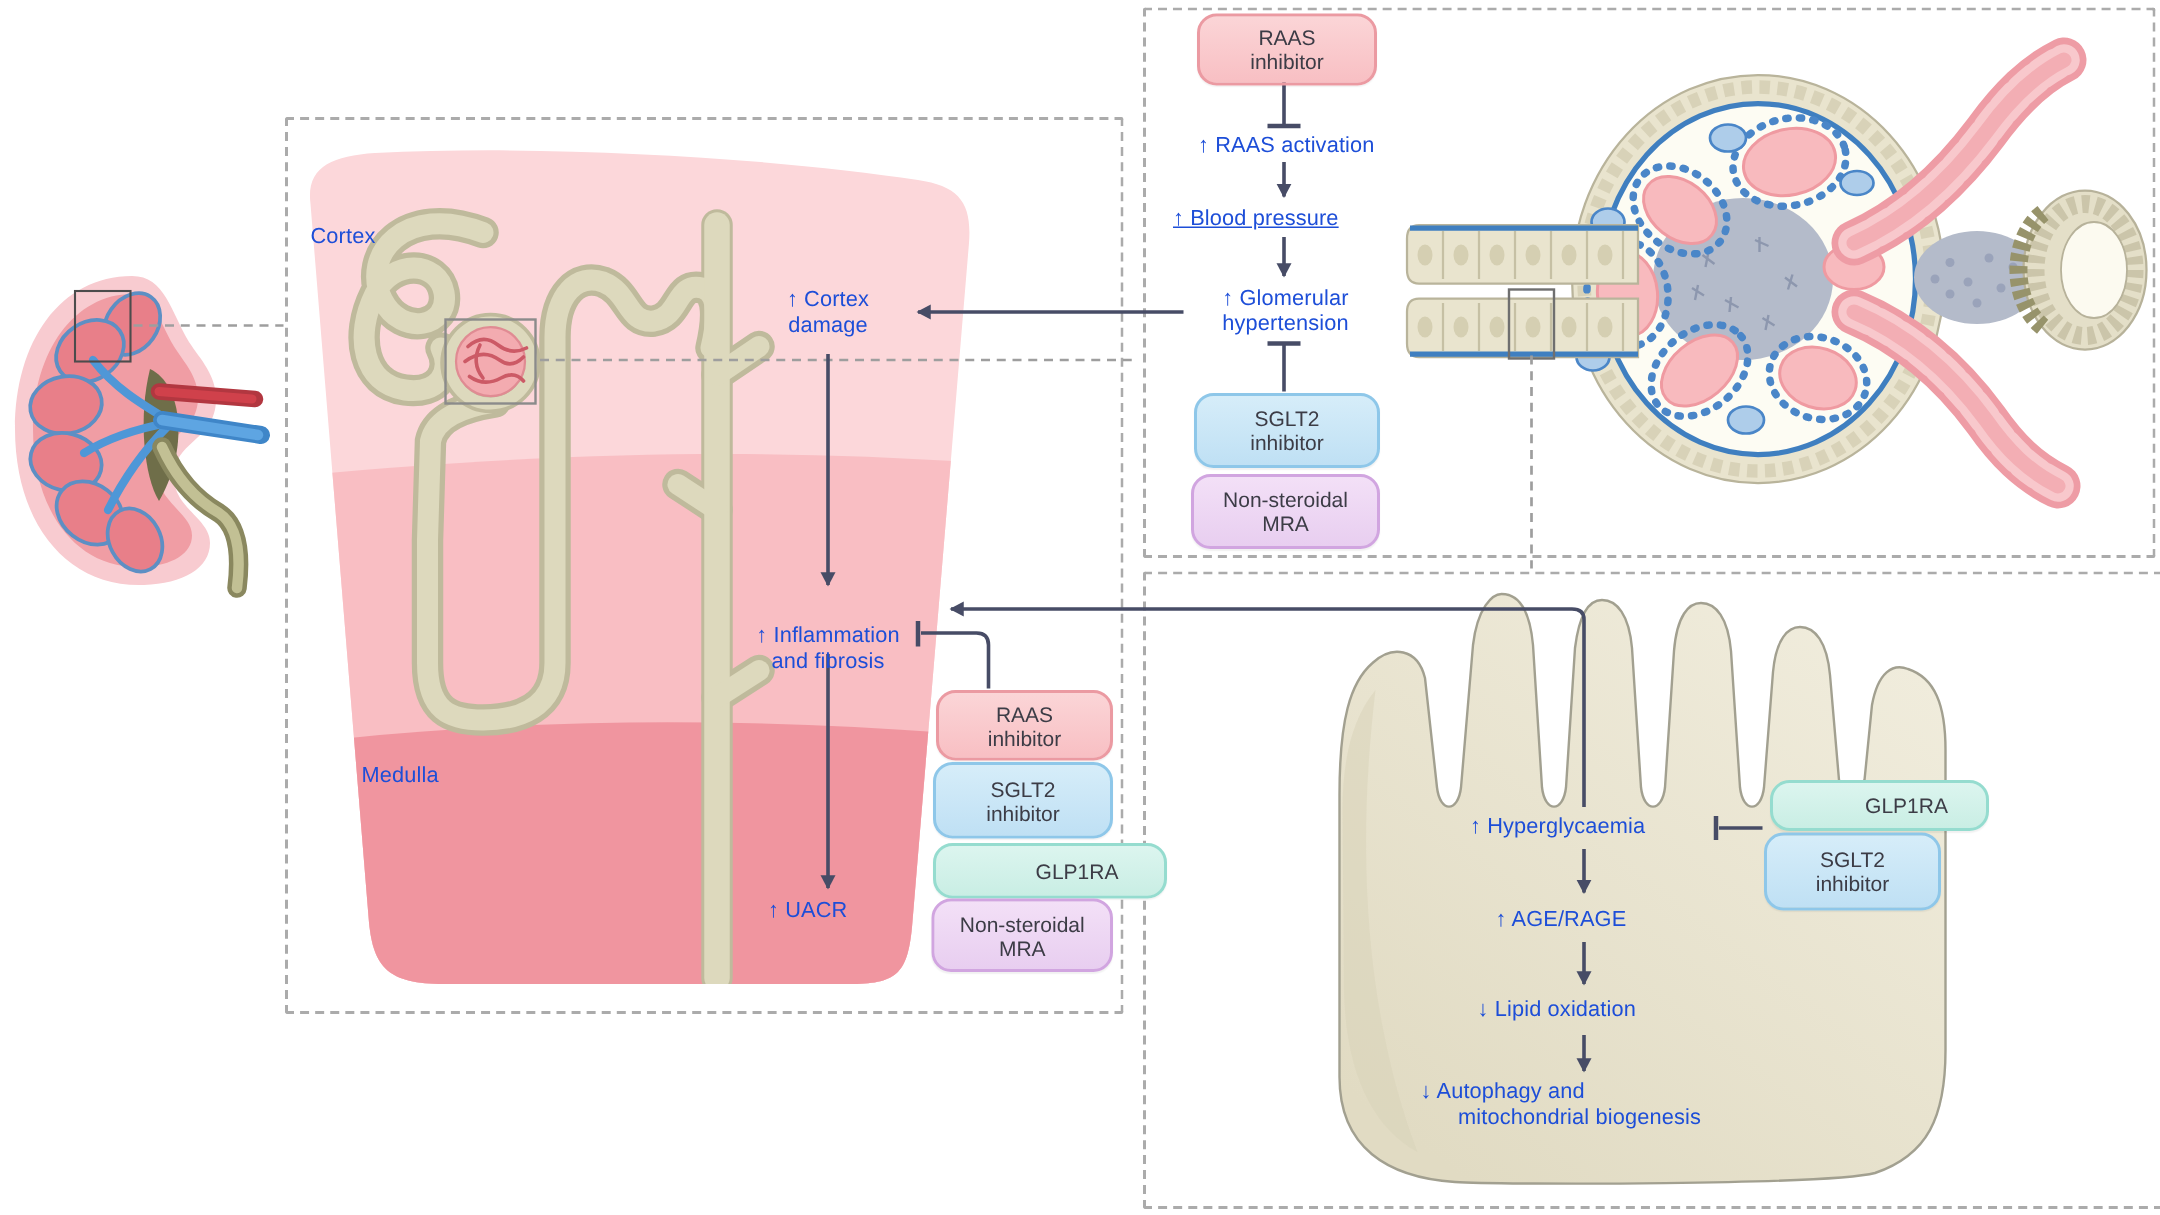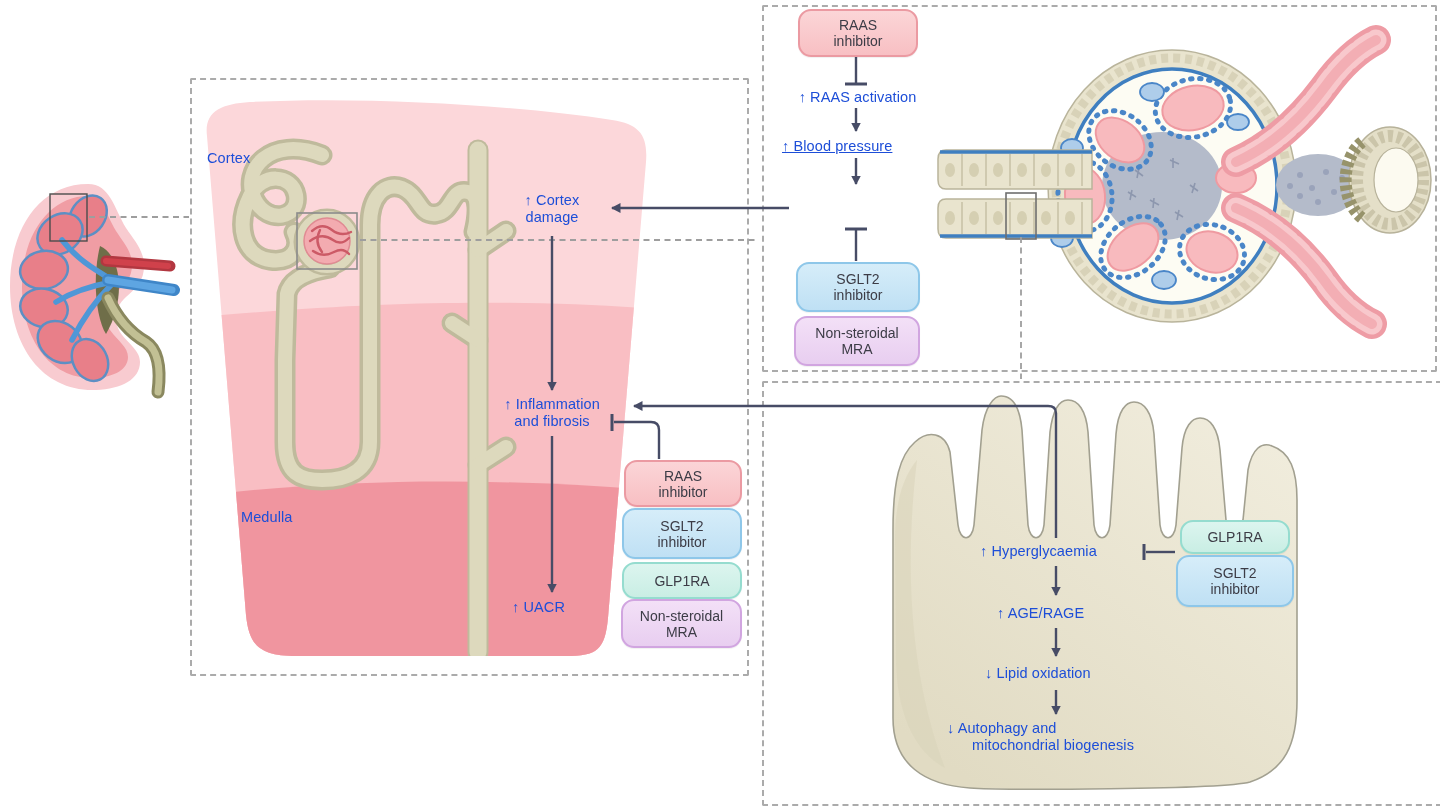--- a/index.html
+++ b/index.html
@@ -8,21 +8,21 @@
   #art{position:absolute;left:0;top:0;z-index:2;}
   .dashedbox{position:absolute;border:2px dashed #ababab;border-radius:2px;z-index:1;background:transparent;}
   .lbl{position:absolute;z-index:3;font-size:14.5px;line-height:17px;color:#1d4ed8;letter-spacing:.1px;}
   .lbl.center{text-align:center;}
   .lbl .ln{display:block;}
   .pill{position:absolute;z-index:3;border-radius:13px;display:flex;align-items:center;justify-content:center;
         text-align:center;font-size:14px;line-height:16px;white-space:pre-line;color:#3c3c46;
         box-shadow:0 1px 1px rgba(0,0,0,0.06);}
   .pill.raas{background:linear-gradient(180deg,#fbd5d7,#f8bfc3);border:2px solid #eb9aa2;}
   .pill.sglt2{background:linear-gradient(180deg,#d6edf9,#bfe0f4);border:2px solid #8ec7e9;}
-  .pill.glp1ra{background:linear-gradient(180deg,#dcf5ef,#c9eee4);border:2px solid #95dccf;}
+  .pill.glp1ra{background:linear-gradient(180deg,#dcf5ef,#c9eee4);border:2px solid #95dccf;padding-left:36px;}
   .pill.mra{background:linear-gradient(180deg,#f3e0f7,#e8cef0);border:2px solid #d1a5e0;}
   .indent2{margin-left:25px;}
 </style>
 </head>
 <body>
 
 <div id="stage">
 
   <div class="dashedbox" style="left:190px;top:78px;width:555px;height:594px;"></div>
   <div class="dashedbox" style="left:762px;top:5px;width:671px;height:363px;"></div>
@@ -269,30 +269,34 @@
   </svg>
 
   <div class="lbl" style="left:207px;top:150px;">Cortex</div>
   <div class="lbl" style="left:241px;top:509px;">Medulla</div>
 
   <div class="lbl center" style="left:494px;top:192px;width:116px;">
     <span class="ln">↑ Cortex</span>
     <span class="ln">damage</span>
   </div>
 
-  <div class="lbl center" style="left:478px;top:396px;width:148px;">
+  <div class="lbl center" style="left:478px;top:416px;width:148px;">
     <span class="ln">↑ Inflammation</span>
     <span class="ln">and fibrosis</span>
   </div>
 
   <div class="lbl" style="left:512px;top:599px;">↑ UACR</div>
 
   <div class="lbl" style="left:780px;top:89px;width:155px;text-align:center;">↑ RAAS activation</div>
   <div class="lbl" style="left:782px;top:138px;width:148px;text-align:left;text-decoration:underline;">↑ Blood pressure</div>
 
+  <div class="lbl center" style="left:788px;top:191px;width:138px;">
+    <span class="ln">↑ Glomerular</span>
+    <span class="ln">hypertension</span>
+  </div>
 
   <div class="lbl" style="left:980px;top:543px;">↑ Hyperglycaemia</div>
   <div class="lbl" style="left:997px;top:605px;">↑ AGE/RAGE</div>
   <div class="lbl" style="left:985px;top:665px;">↓ Lipid oxidation</div>
 
   <div class="lbl" style="left:947px;top:720px;">
     <span class="ln">↓ Autophagy and</span>
     <span class="ln indent2">mitochondrial biogenesis</span>
   </div>
 

